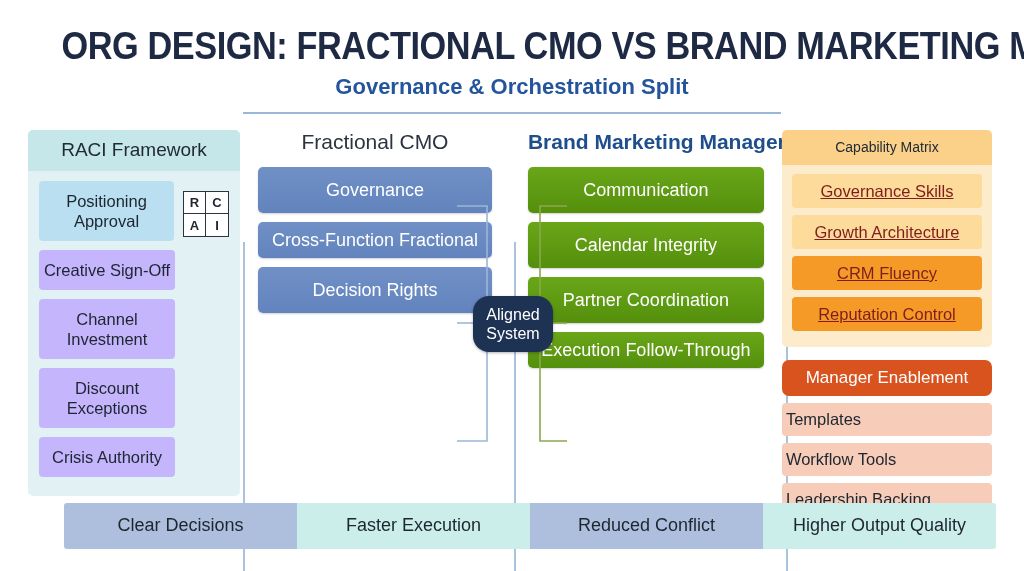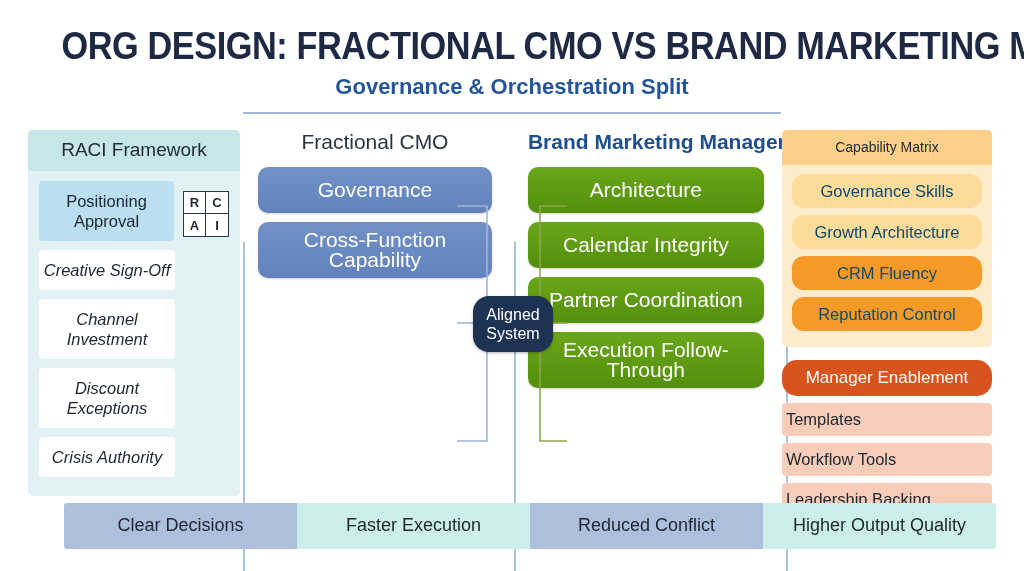--- a/index.html
+++ b/index.html
@@ -103,21 +103,21 @@
     font-size: 16.5px;
     line-height: 20px;
     text-align: center;
     padding: 10px 4px;
     color: #1d2630;
     margin-bottom: 9px;
     width: 136px;
     box-sizing: border-box;
   }
   .raci-item.blue  { background: #b9dff0; }
-  .raci-item.green { background: #ffffff; font-style: italic; }
+  .raci-item.green { background: #c4b5fd; }
 
   .raci-grid {
     width: 44px;
     height: 44px;
     border: 1.6px solid #2b3440;
     display: grid;
     grid-template-columns: 1fr 1fr;
     grid-template-rows: 1fr 1fr;
     background: #ffffff;
     margin-top: 10px;
@@ -143,23 +143,23 @@
     font-size: 21px;
     line-height: 24px;
     padding-bottom: 13px;
     white-space: nowrap;
   }
   .col-heading.dark { color: #2b3440; }
   .col-heading.navy { color: #1f4e8c; font-weight: bold; }
 
   
   .flow-box {
-    border-radius: 10px;
+    border-radius: 5px;
     color: #ffffff;
-    font-size: 21px;
+    font-size: 18px;
     line-height: 20px;
     text-align: center;
     padding: 13px 8px;
     margin-bottom: 9px;
     box-sizing: border-box;
     box-shadow: 0 1px 2px rgba(0,0,0,0.18);
   }
   .flow-box.blue {
     background: linear-gradient(180deg,#7090c6 0%,#6283bd 100%);
   }
@@ -205,35 +205,36 @@
   }
   .panel-head-amber {
     background: #fbd18a;
     color: #222b33;
     font-size: 14px;
     text-align: center;
     padding: 9px 0 10px 0;
   }
   .cap-body { padding: 9px 10px 0 10px; }
   .cap-item {
-    border-radius: 12px;
+    border-radius: 4px;
     font-size: 16.5px;
     line-height: 20px;
     text-align: center;
     padding: 7px 4px;
     margin-bottom: 7px;
-    color: #0c4a6e;
+    color: #7f1d1d;
+    text-decoration: underline;
   }
   .cap-item.light  { background: #fcdb9b; }
   .cap-item.strong { background: #f59a26; }
 
   .enable-group { margin-top: 13px; }
   .enable-head {
     background: #d9531e;
-    border-radius: 15px;
+    border-radius: 7px;
     color: #ffffff;
     font-size: 17px;
     text-align: center;
     padding: 8px 4px;
     margin-bottom: 7px;
   }
   .enable-item {
     background: #f7cdb9;
     border-radius: 4px;
     color: #1d2630;
@@ -298,26 +299,27 @@
         <div class="raci-item green">Channel Investment</div>
         <div class="raci-item green">Discount Exceptions</div>
         <div class="raci-item green">Crisis Authority</div>
       </div>
     </div>
   </div>
 
   <div class="col col-cmo">
     <div class="col-heading dark">Fractional CMO</div>
     <div class="flow-box blue">Governance</div>
-    <div class="flow-box blue two-line">Cross-Function Capability</div>
+    <div class="flow-box blue two-line">Cross-Function Fractional</div>
+    <div class="flow-box blue">Decision Rights</div>
   </div>
 
   <div class="col col-bmm">
     <div class="col-heading navy">Brand Marketing Manager</div>
-    <div class="flow-box green">Architecture</div>
+    <div class="flow-box green">Communication</div>
     <div class="flow-box green">Calendar Integrity</div>
     <div class="flow-box green">Partner Coordination</div>
     <div class="flow-box green two-line">Execution Follow-Through</div>
   </div>
 
   <div class="col col-cap">
     <div class="panel-cap">
       <div class="panel-head-amber">Capability Matrix</div>
       <div class="cap-body">
         <div class="cap-item light">Governance Skills</div>

